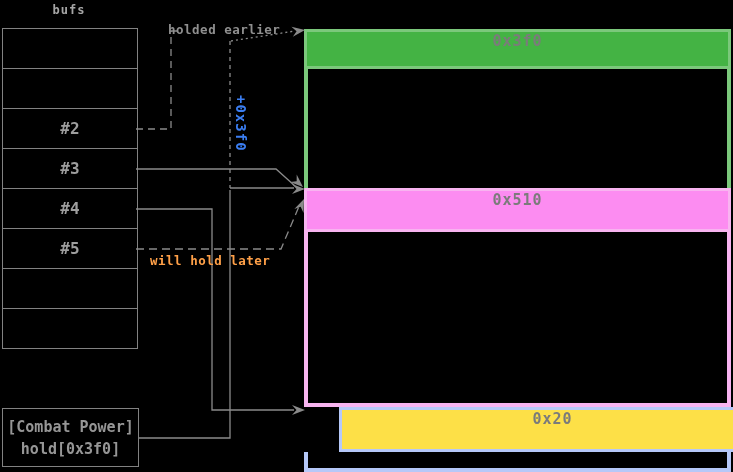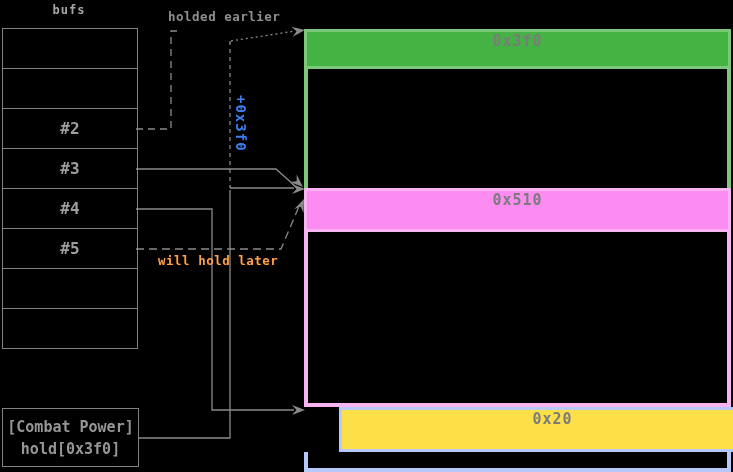--- a/index.html
+++ b/index.html
@@ -40,26 +40,26 @@
   }
   .size-label{font-size:15px;font-weight:bold;color:#7b7b7b;letter-spacing:1px;}
   #chunk-a-header{top:29px;height:40px;}
   #chunk-a-body{top:69px;height:119px;}
   #chunk-b-header{top:188px;height:44px;}
   #chunk-b-body{top:232px;height:175px;border-bottom-width:4px;}
   #chunk-c-header{top:407px;height:45px;}
   #chunk-c-body{top:452px;height:20px;border-bottom-width:4px;}
   
   .note{font-weight:bold;z-index:6;white-space:nowrap;}
-  #note-holded{left:168px;top:9px;font-size:12.5px;color:#8f8f8f;letter-spacing:0.5px;}
+  #note-holded{left:168px;top:22px;font-size:12.5px;color:#8f8f8f;letter-spacing:0.5px;}
   #note-offset{
     left:233px;top:95px;font-size:14px;color:#3b7ef2;
     writing-mode:vertical-rl;text-orientation:mixed;letter-spacing:1px;
   }
-  #note-later{left:158px;top:253px;font-size:12.5px;color:#ffa048;letter-spacing:0.5px;}
+  #note-later{left:150px;top:253px;font-size:12.5px;color:#ffa048;letter-spacing:0.5px;}
   #connector-svg{left:0;top:0;z-index:5;pointer-events:none;}
 </style>
 </head>
 <body>
 
 <div id="canvas">
 
   <div id="bufs-title" class="abs">bufs</div>
 
   <div id="bufs-table" class="abs">

